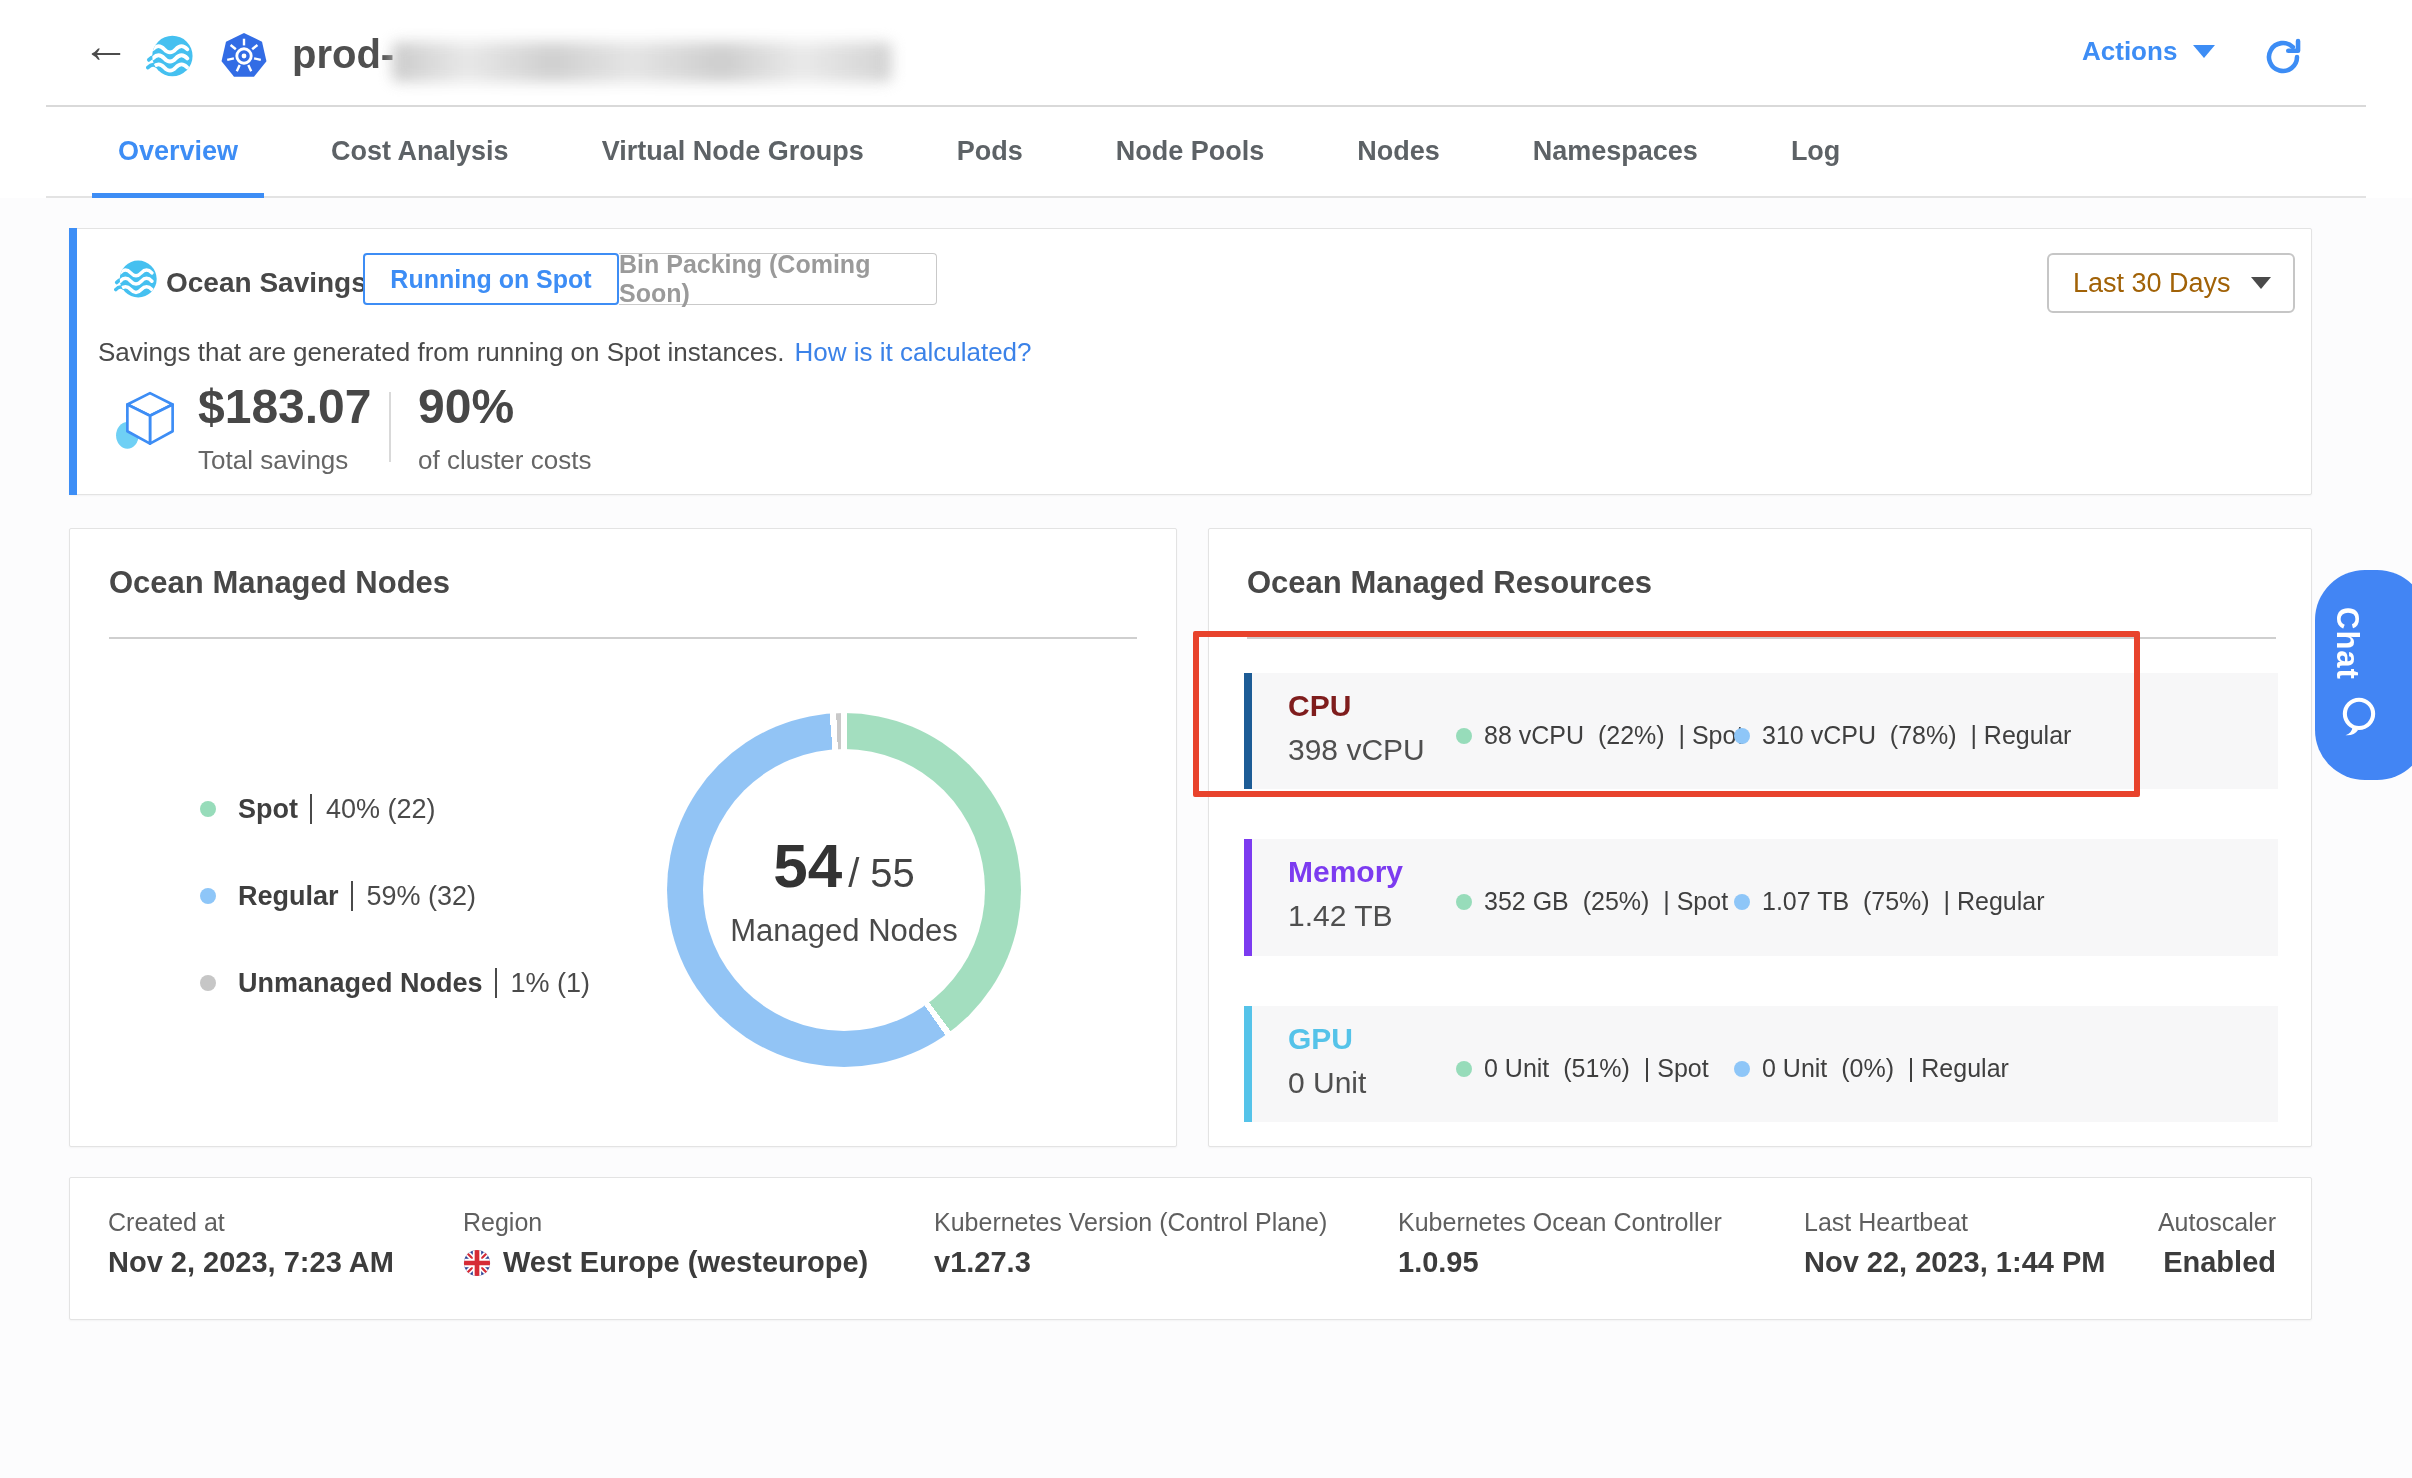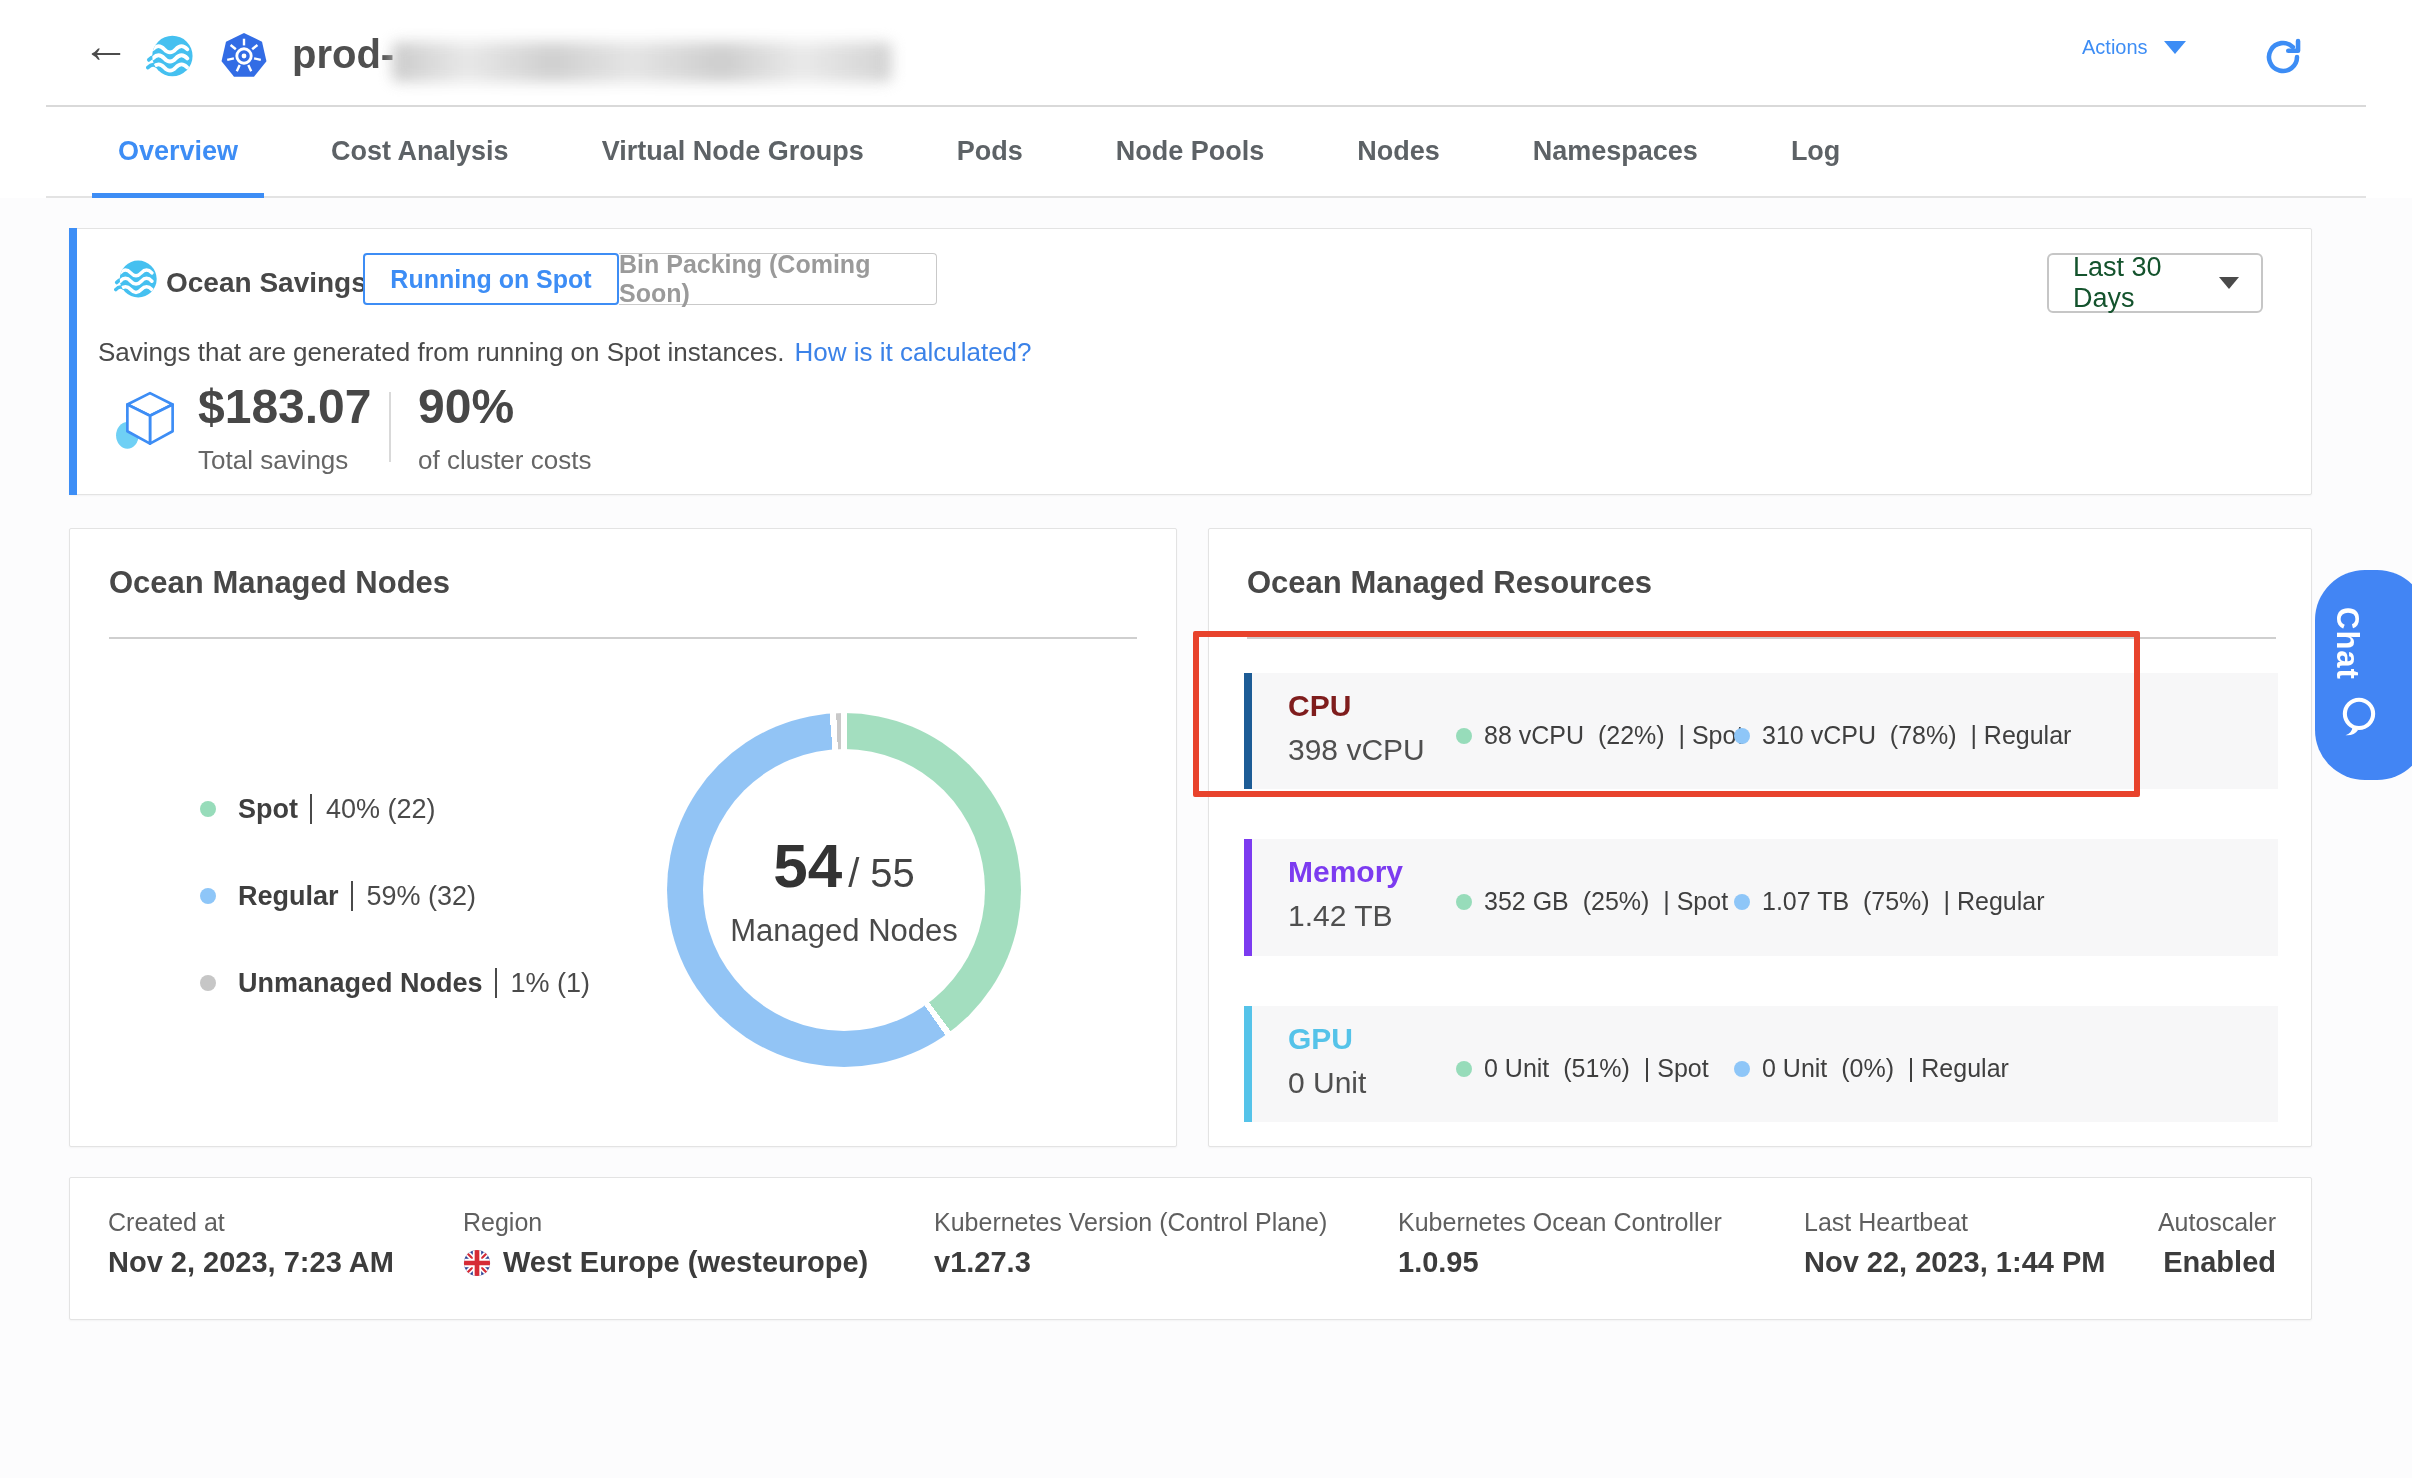--- a/index.html
+++ b/index.html
@@ -12,21 +12,21 @@
   .hdr-line { position:absolute; top:105px; left:46px; right:46px; border-top:2px solid #d9d9d9; }
   .back-btn { position:absolute; left:82px; top:22px; font-size:48px; color:#4c4c4c; cursor:pointer; line-height:1; font-weight:bold;}
   .logo { position:absolute; top:32px; }
   .ocean-logo { left:146px; }
   .k8s-logo { left:220px; }
   .cluster-title { position:absolute; left:292px; top:32px; font-size:40px; font-weight:bold; color:#4f4f4f; }
   .title-blur { position:absolute; left:392px; top:42px; width:500px; height:40px; border-radius:6px;
     background:linear-gradient(90deg,#c6c6c6,#e6e6e6 15%,#cbcbcb 32%,#e2e2e2 48%,#c9c9c9 66%,#e8e8e8 82%,#cecece);
     filter:blur(7px); opacity:.9; }
   .actions-btn { position:absolute; left:2082px; top:36px; display:flex; align-items:center; gap:16px;
-    color:#3d8df5; font-size:20px; font-weight:normal; cursor:pointer; }
+    color:#3d8df5; font-size:26px; font-weight:bold; cursor:pointer; }
   .caret-down { width:0; height:0; border-left:11px solid transparent; border-right:11px solid transparent;
     border-top:13px solid #3d8df5; display:inline-block; }
   .refresh-btn { position:absolute; left:2262px; top:36px; cursor:pointer; }
 
   
   .tabbar { position:absolute; top:106px; left:46px; right:46px; height:92px; border-bottom:2px solid #e3e3e3;
     display:flex; align-items:center; padding-left:72px; gap:93px; }
   .tab { font-size:27px; font-weight:bold; color:#5d6266; cursor:pointer; position:relative;
     height:100%; display:flex; align-items:center; }
   .tab.active { color:#3d8df5; }
@@ -40,23 +40,23 @@
   
   .savings { left:69px; top:30px; width:2243px; height:267px; }
   .savings-accent { position:absolute; left:-1px; top:-1px; bottom:-1px; width:8px; }
   .savings-label-row { position:absolute; left:44px; top:28px; display:flex; align-items:center; }
   .savings-label { position:absolute; left:96px; top:38px; font-size:28px; font-weight:bold; color:#474747; white-space:nowrap; }
   .toggle { position:absolute; left:293px; top:24px; height:52px; display:flex; }
   .toggle-btn { display:flex; align-items:center; justify-content:center; font-size:25px; font-weight:bold;
     background:#fff; cursor:pointer; }
   .toggle-btn.on { width:256px; border:2px solid #3d8df5; color:#3d8df5; border-radius:4px; z-index:1; }
   .toggle-btn.off { width:318px; border:1px solid #c9c9c9; border-left:none; color:#9a9a9a; border-radius:0 4px 4px 0; }
-  .period-select { position:absolute; left:1977px; top:24px; width:216px; height:60px; border:2px solid #c6c6c6;
+  .period-select { position:absolute; left:1977px; top:24px; width:248px; height:60px; border:2px solid #c6c6c6;
     border-radius:6px; display:flex; align-items:center; justify-content:space-between; padding:0 22px 0 24px;
-    font-size:27px; color:#14532d; cursor:pointer; background:#fff; }
+    font-size:27px; color:#a16207; cursor:pointer; background:#fff; }
   .period-caret { width:0; height:0; border-left:10px solid transparent; border-right:10px solid transparent;
     border-top:12px solid #4a4a4a; }
   .savings-desc { position:absolute; left:28px; top:108px; font-size:26px; font-weight:normal; color:#4a4a4a; }
   .savings-link { color:#3b82e8; margin-left:10px; cursor:pointer; }
   .cube-icon { position:absolute; left:44px; top:158px; }
   .sv-num { position:absolute; font-size:48px; font-weight:bold; color:#474747; }
   .sv-sub { position:absolute; font-size:26px; color:#666; }
   .sv-total { left:128px; top:150px; }
   .sv-total-lab { left:128px; top:216px; }
   .sv-vdiv { position:absolute; left:319px; top:163px; height:70px; border-left:2px solid #d9d9d9; }

